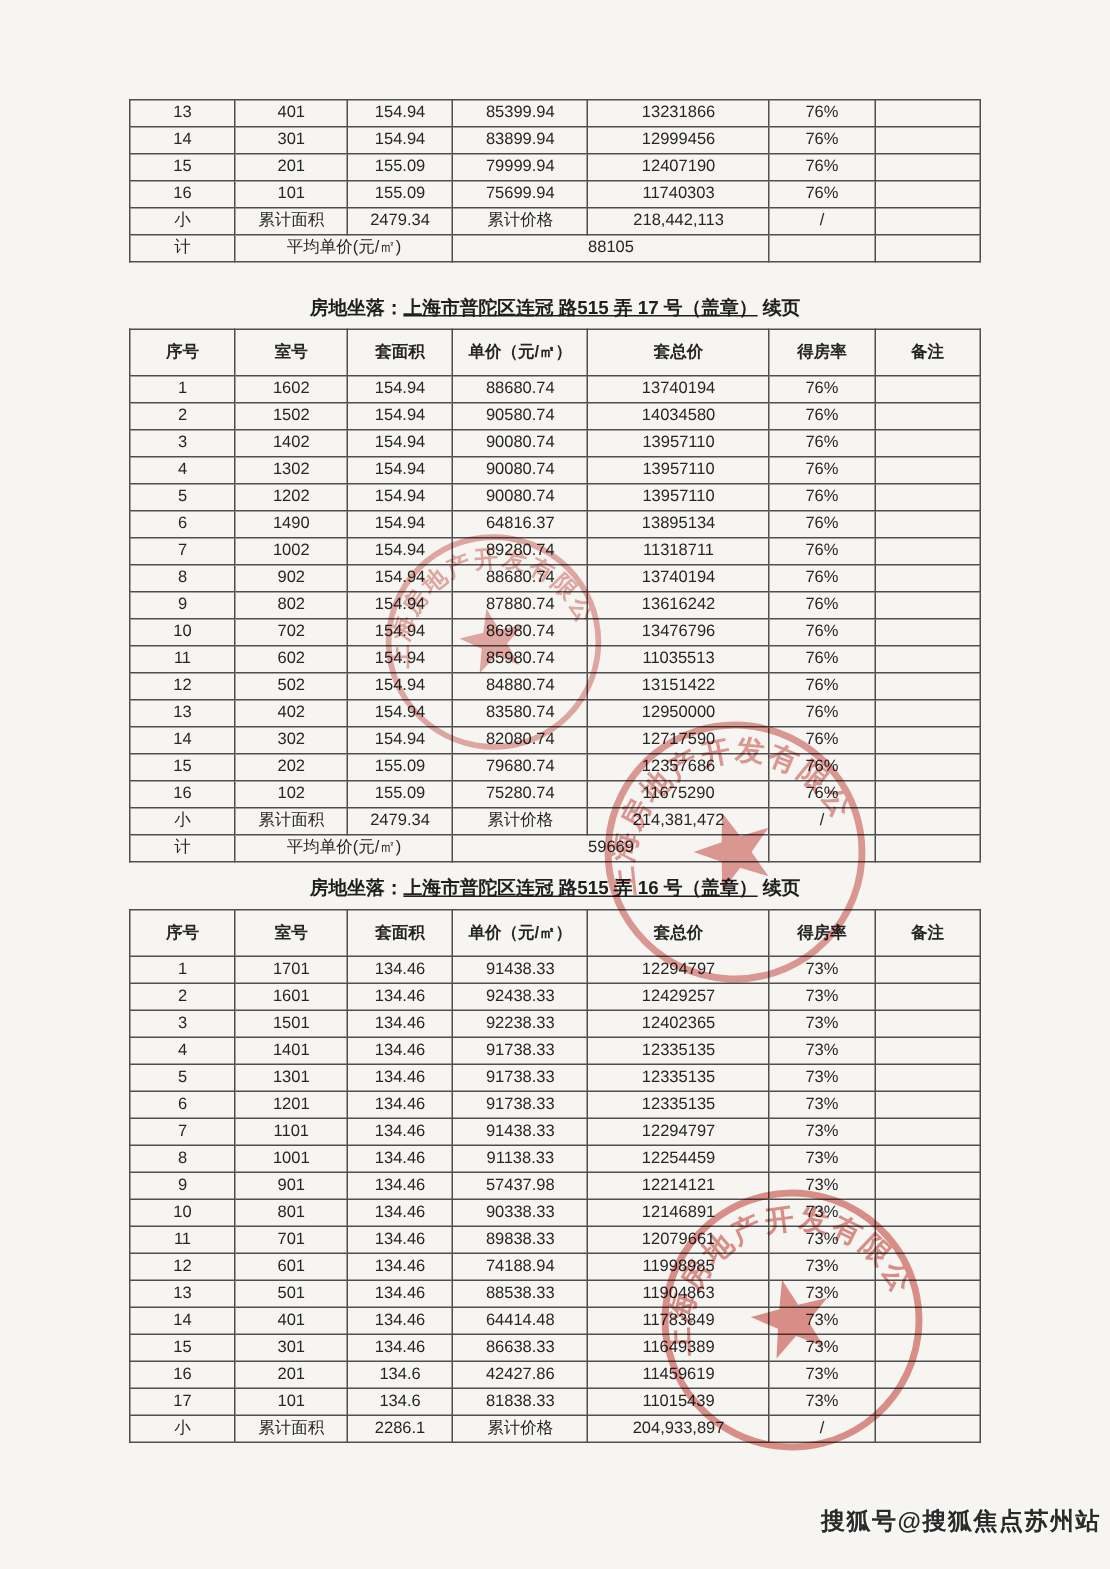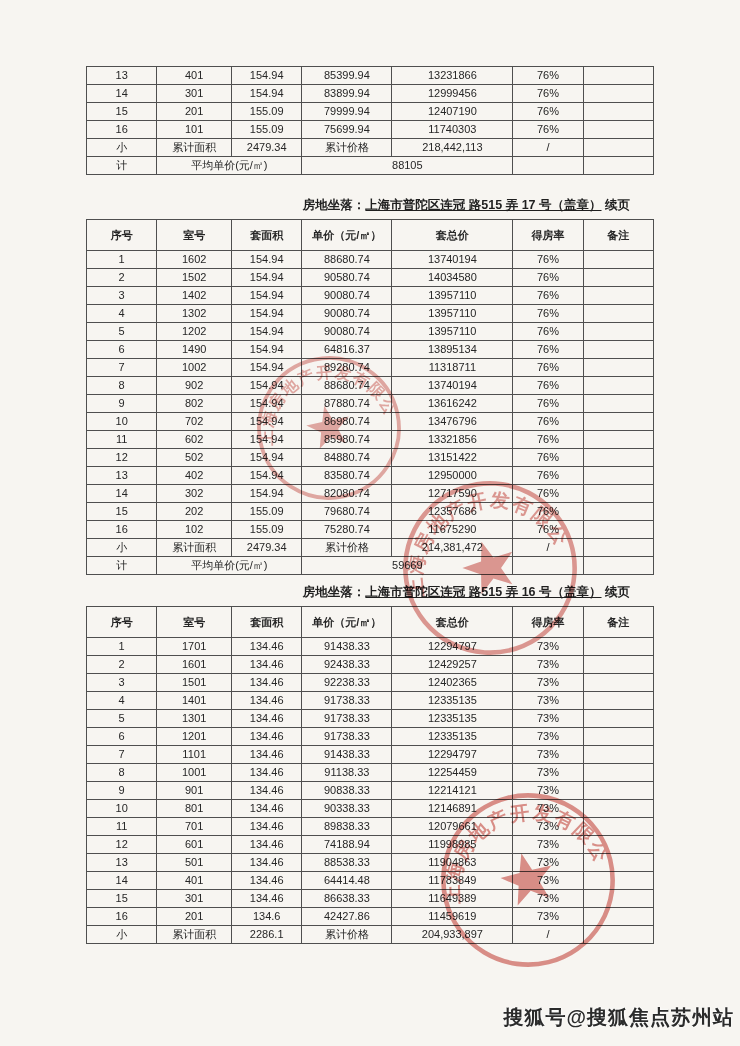--- a/index.html
+++ b/index.html
@@ -10,34 +10,34 @@
   .price-table th,.price-table td{
     border:1px solid #4f4f4f;
     font-size:11px;line-height:1.15;
     color:#262626;text-align:center;vertical-align:middle;
     padding:1px 2px;height:15px;overflow:hidden;
   }
   .price-table th{font-weight:bold;height:28px;}
   .c0{width:64px}.c1{width:68px}.c2{width:64px}.c3{width:82px}.c4{width:110px}.c5{width:64px}.c6{width:64px}
 
   #table1-wrap{margin-top:66px;}
-  .tbl-title{width:520px;margin:22px auto 5px auto;text-align:right;
+  .tbl-title{width:520px;margin:22px auto 5px auto;text-align:center;
     font-size:12.5px;font-weight:bold;color:#1f1f1f;white-space:nowrap;}
   .tbl-title .addr{text-decoration:underline;}
   .summary-row td{font-weight:normal;}
 
   .stamp{position:absolute;pointer-events:none;mix-blend-mode:multiply;}
   .seal-ring{fill:none;stroke:#c43a31;stroke-width:5;}
   .seal-star{fill:#c43a31;}
   .seal-text{fill:#c43a31;font-size:21px;font-weight:bold;letter-spacing:2px;}
   .stamp-a{left:253px;top:352px;width:152px;height:152px;opacity:.42;transform:rotate(-12deg);}
   .stamp-b{left:398px;top:476px;width:184px;height:184px;opacity:.5;transform:rotate(-18deg);}
   .stamp-c{left:436px;top:788px;width:184px;height:184px;opacity:.55;transform:rotate(-14deg);}
 
-  .credit{position:absolute;right:6px;top:1004px;font-size:20px;font-weight:bold;color:#2b2b2b;
+  .credit{position:absolute;right:6px;top:1004px;font-size:16px;font-weight:bold;color:#2b2b2b;
     text-shadow:0 0 2px #ffffff,0 0 3px #ffffff;letter-spacing:1px;}
 </style>
 </head>
 <body>
 
 <div class="page">
 
   <div id="table1-wrap">
     <table class="price-table">
       <colgroup>
@@ -222,21 +222,21 @@
           <td>86980.74</td>
           <td>13476796</td>
           <td>76%</td>
           <td></td>
         </tr>
         <tr>
           <td>11</td>
           <td>602</td>
           <td>154.94</td>
           <td>85980.74</td>
-          <td>13321856</td>
+          <td>11035513</td>
           <td>76%</td>
           <td></td>
         </tr>
         <tr>
           <td>12</td>
           <td>502</td>
           <td>154.94</td>
           <td>84880.74</td>
           <td>13151422</td>
           <td>76%</td>
@@ -394,21 +394,21 @@
           <td>134.46</td>
           <td>91138.33</td>
           <td>12254459</td>
           <td>73%</td>
           <td></td>
         </tr>
         <tr>
           <td>9</td>
           <td>901</td>
           <td>134.46</td>
-          <td>90838.33</td>
+          <td>57437.98</td>
           <td>12214121</td>
           <td>73%</td>
           <td></td>
         </tr>
         <tr>
           <td>10</td>
           <td>801</td>
           <td>134.46</td>
           <td>90338.33</td>
           <td>12146891</td>
@@ -459,20 +459,29 @@
           <td>11649389</td>
           <td>73%</td>
           <td></td>
         </tr>
         <tr>
           <td>16</td>
           <td>201</td>
           <td>134.6</td>
           <td>42427.86</td>
           <td>11459619</td>
+          <td>73%</td>
+          <td></td>
+        </tr>
+        <tr>
+          <td>17</td>
+          <td>101</td>
+          <td>134.6</td>
+          <td>81838.33</td>
+          <td>11015439</td>
           <td>73%</td>
           <td></td>
         </tr>
       </tbody>
     <tbody>
       <tr class="summary-row">
         <td>小</td>
         <td>累计面积</td>
         <td>2286.1</td>
         <td>累计价格</td>

